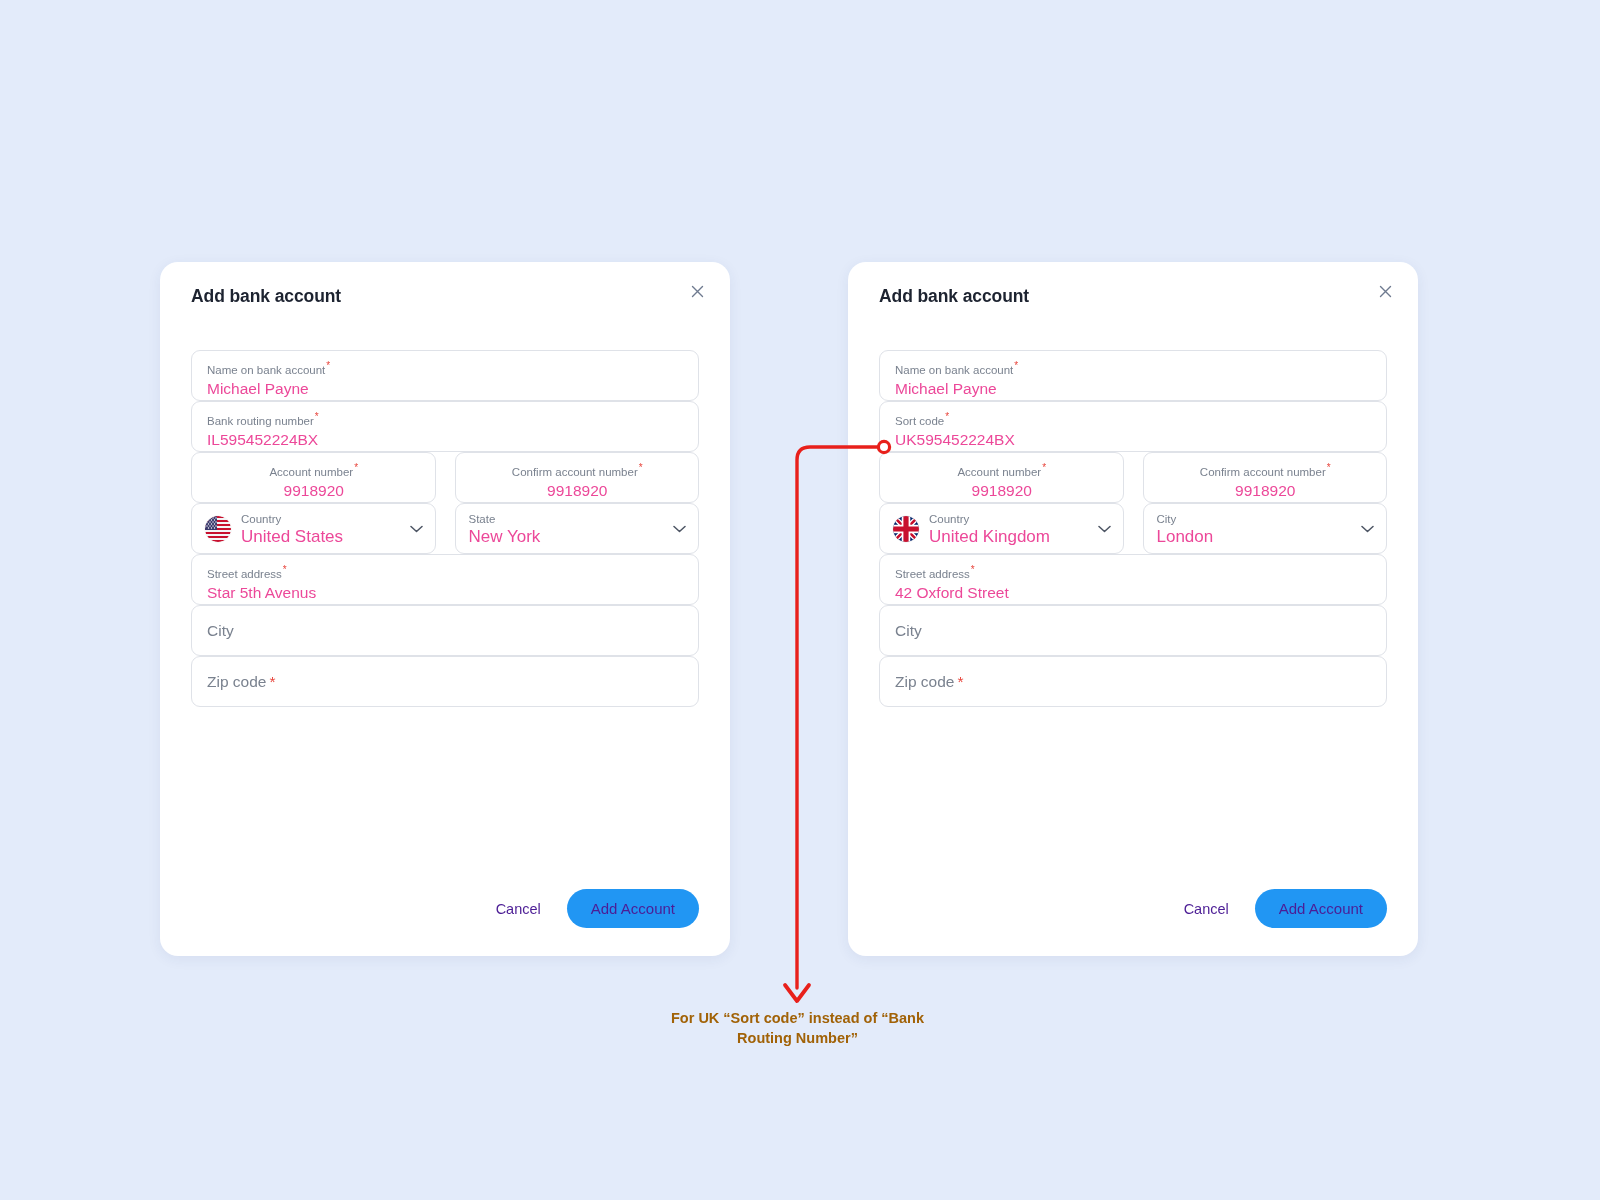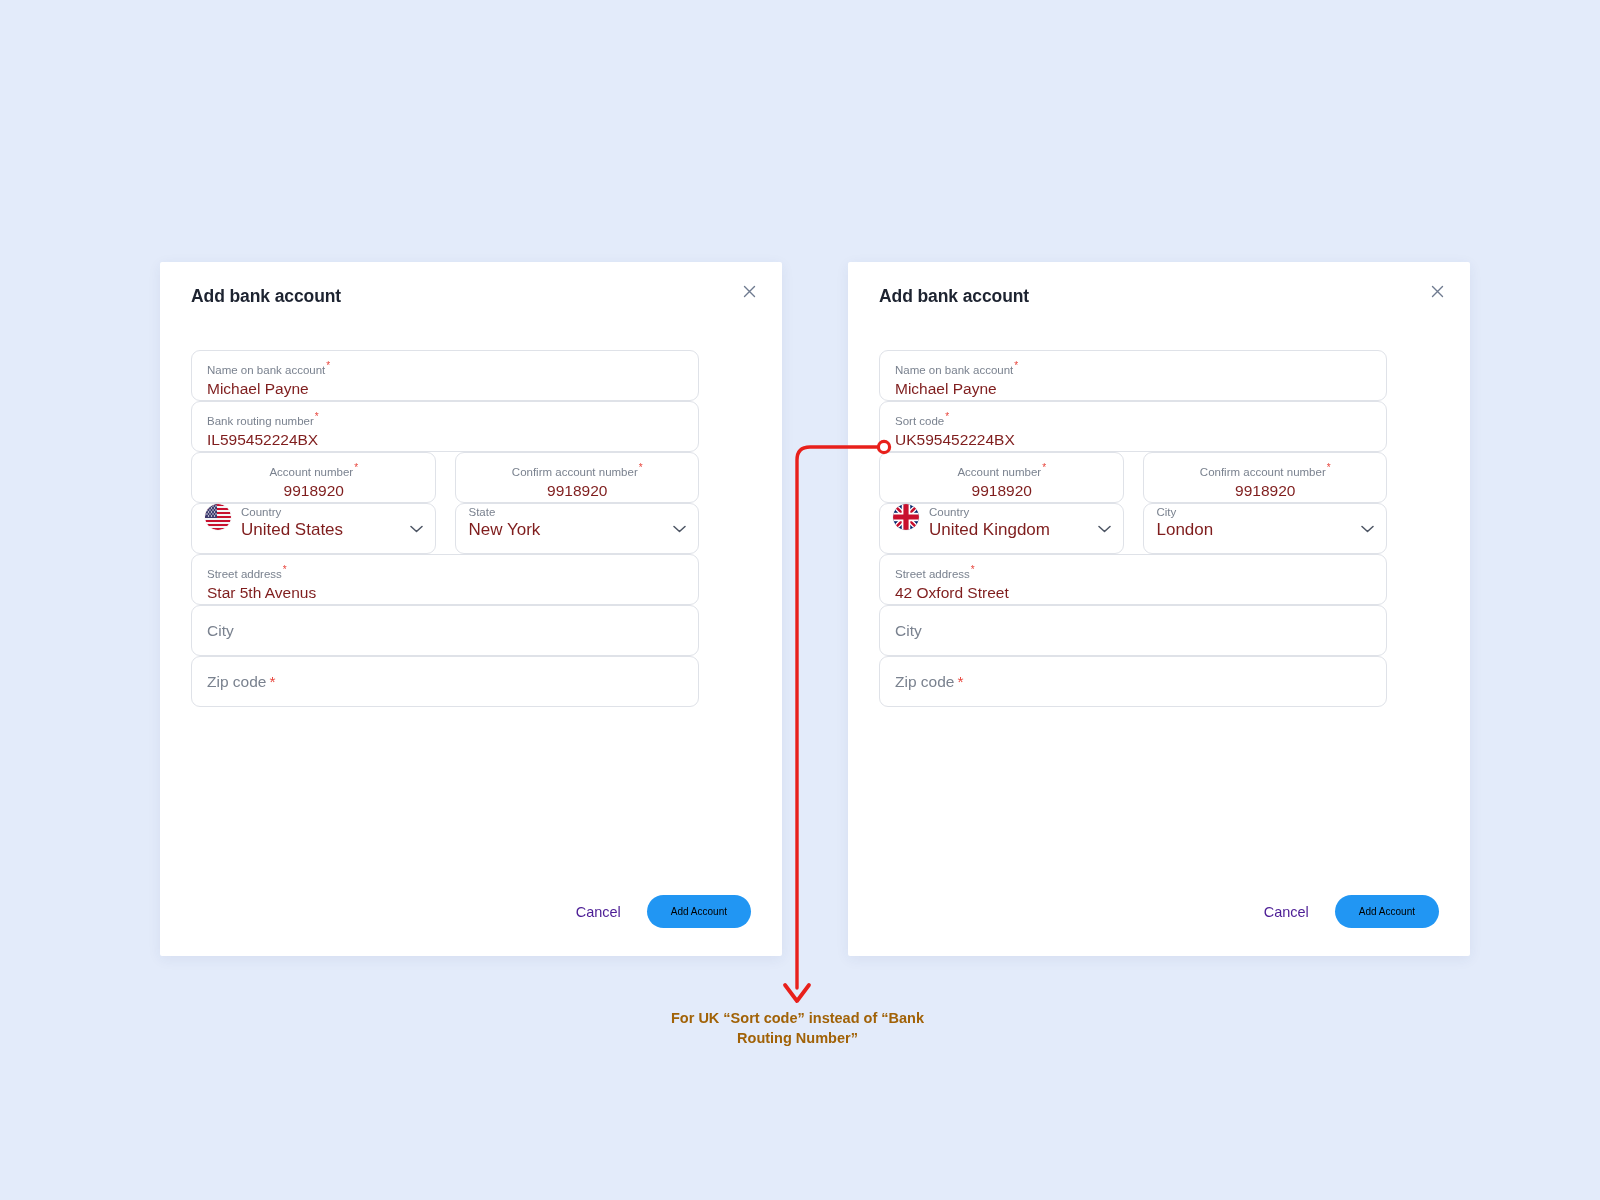--- a/index.html
+++ b/index.html
@@ -11,24 +11,24 @@
   body {
     background: #e3ebfa;
     font-family: "Liberation Sans", sans-serif;
     position: relative;
   }
 
   
   .card {
     position: absolute;
     top: 262px;
-    width: 622px;
+    width: 570px;
     height: 694px;
     background: #ffffff;
-    border-radius: 2px;
+    border-radius: 18px;
     box-shadow: 0 3px 14px rgba(40, 60, 110, 0.07);
     padding-left: 42px;
   }
   #card-left  { left: 160px; }
   #card-right { left: 848px; }
 
   .card-title {
     position: absolute;
     left: 31px;
     top: 24px;
@@ -85,21 +85,21 @@
     white-space: nowrap;
   }
   .req {
     color: #e8453c;
     font-size: 10px;
     vertical-align: super;
     margin-left: 1px;
   }
   .field-value {
     font-size: 15.5px;
-    color: #7f1d1d;
+    color: #ec4899;
     line-height: 22px;
     display: block;
     white-space: nowrap;
   }
 
   
   .field.placeholder-only {
     height: 51px;
     display: flex;
     align-items: center;
@@ -116,20 +116,21 @@
   }
 
   
   .select-field {
     position: relative;
     height: 51px;
     border: 1px solid #dfe2e8;
     border-radius: 9px;
     background: #fff;
     display: flex;
+    align-items: center;
     padding: 0 12px 0 13px;
     cursor: pointer;
     flex: 0 0 calc(50% - 9.5px);
   }
   .select-field .flag {
     width: 26px;
     height: 26px;
     border-radius: 50%;
     overflow: hidden;
     flex: 0 0 26px;
@@ -165,22 +166,22 @@
   .btn-cancel {
     font-size: 14.5px;
     color: #4c1d95;
     background: none;
     border: none;
     cursor: pointer;
     padding: 8px 6px;
     font-family: inherit;
   }
   .btn-primary {
-    font-size: 10px;
-    color: #000000;
+    font-size: 15px;
+    color: #4c1d95;
     background: #2196f3;
     border: none;
     border-radius: 20px;
     padding: 11px 24px;
     cursor: pointer;
     font-family: inherit;
     white-space: nowrap;
   }
 
   

